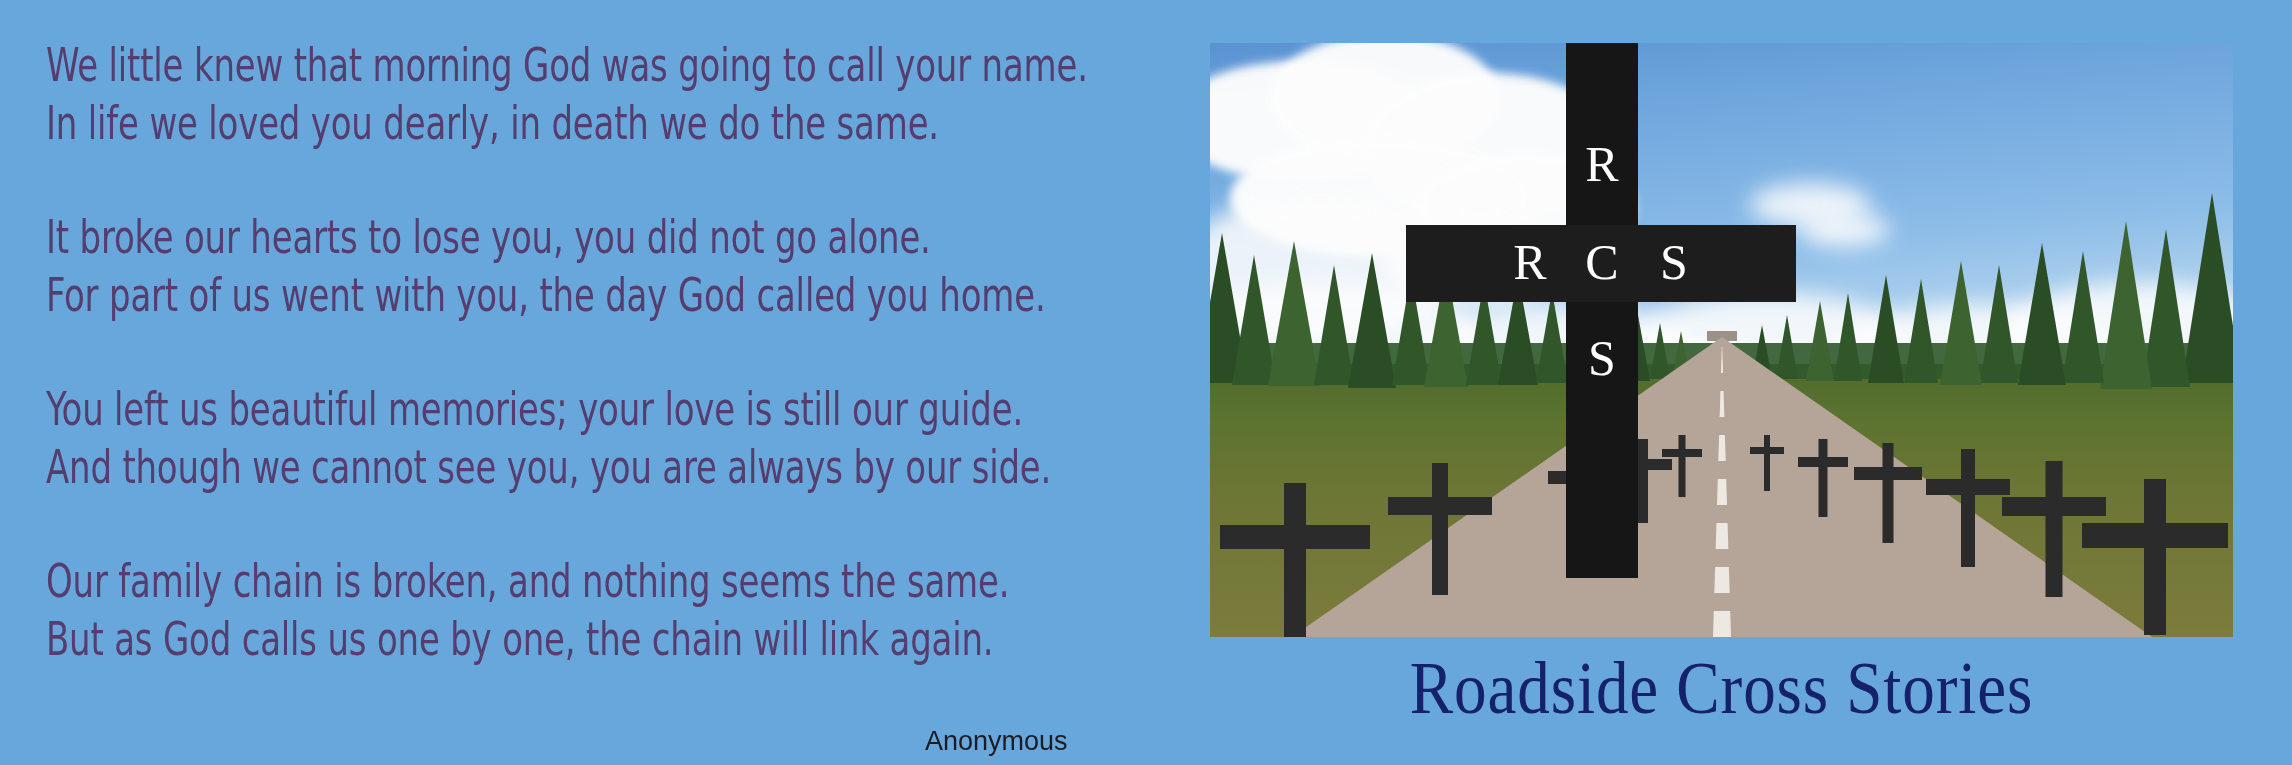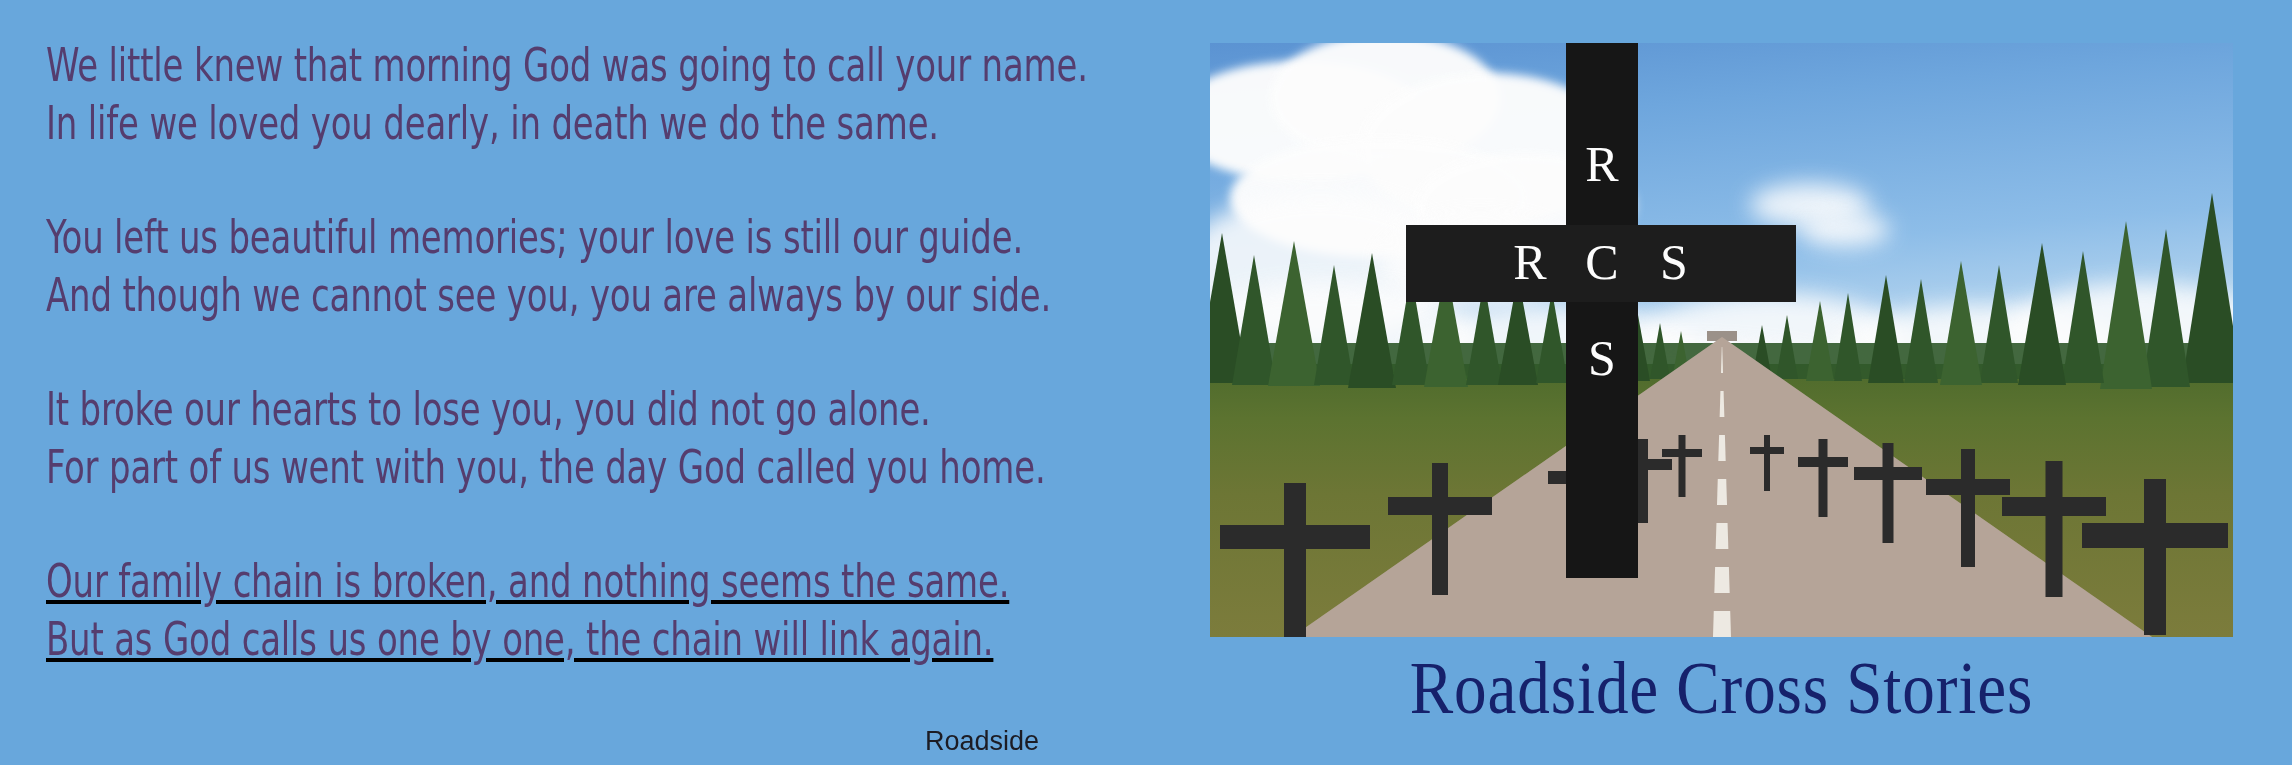--- a/index.html
+++ b/index.html
@@ -13,21 +13,21 @@
 
   
   #poem-panel {
     position:absolute; left:0; top:0;
     width:1210px; height:765px;
   }
   #poem-body {
     position:absolute; left:46px; top:36px; width:1160px;
   }
   .poem-stanza { margin:0 0 56px 0; }
-  .poem-stanza:last-of-type { margin-bottom:0;text-decoration:underline; }
+  .poem-stanza:last-of-type { margin-bottom:0; }
   .poem-line {
     font-family:"Liberation Sans Narrow","DejaVu Sans Condensed","Liberation Sans", sans-serif;
     font-stretch:condensed;
     font-size:46px;
     line-height:58px;
     color:#553d6e;
     white-space:nowrap;
     letter-spacing:-0.2px;
     transform:scaleX(0.82);
     transform-origin:left center;
@@ -202,37 +202,37 @@
 <div id="poem-panel">
 
   <div id="poem-body">
 
     <div class="poem-stanza">
       <div class="poem-line">We little knew that morning God was going to call your name.</div>
       <div class="poem-line">In life we loved you dearly, in death we do the same.</div>
     </div>
 
     <div class="poem-stanza">
+      <div class="poem-line">It broke our hearts to lose you, you did not go alone.</div>
+      <div class="poem-line">For part of us went with you, the day God called you home.</div>
+    </div>
+
+    <div class="poem-stanza">
       <div class="poem-line">You left us beautiful memories; your love is still our guide.</div>
       <div class="poem-line">And though we cannot see you, you are always by our side.</div>
-    </div>
-
-    <div class="poem-stanza">
-      <div class="poem-line">It broke our hearts to lose you, you did not go alone.</div>
-      <div class="poem-line">For part of us went with you, the day God called you home.</div>
     </div>
 
     <div class="poem-stanza">
       <div class="poem-line">Our family chain is broken, and nothing seems the same.</div>
       <div class="poem-line">But as God calls us one by one, the chain will link again.</div>
     </div>
 
   </div>
 
-  <div id="poem-attribution">Roadside</div>
+  <div id="poem-attribution">Anonymous</div>
 </div>
 
 <div id="logo-panel">
 
   <div id="photo">
 
     <div class="sky"></div>
 
     <div class="cloud" style="left:-40px; top:18px;  width:260px; height:120px;"></div>
     <div class="cloud" style="left:60px;  top:-10px; width:230px; height:130px;"></div>

